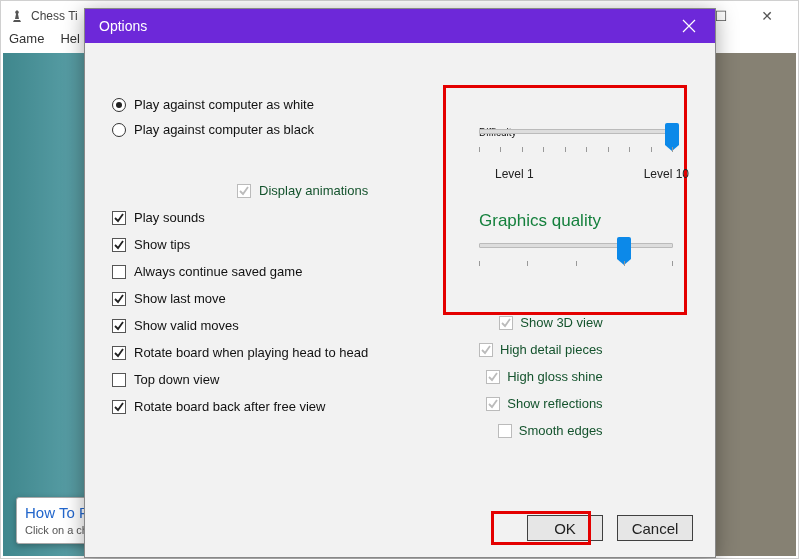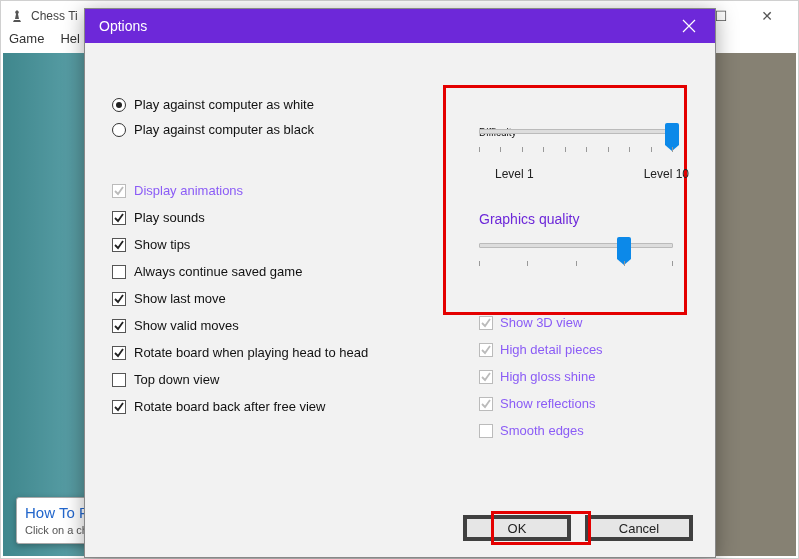--- a/index.html
+++ b/index.html
@@ -30,46 +30,46 @@
 
 
 .radio-group { position: absolute; left: 27px; top: 54px; }
 .radio-row { display: flex; align-items: center; gap: 8px; margin-bottom: 10px; font-size: 13px; color: #111; cursor: pointer; }
 .radio { width: 14px; height: 14px; border: 1px solid #333; border-radius: 50%; display: flex; align-items: center; justify-content: center; background: #fff; }
 .radio.checked::after { content: ""; width: 6px; height: 6px; background: #222; border-radius: 50%; }
 
 
 .checks { position: absolute; left: 27px; top: 140px; }
 .check-row { display: flex; align-items: center; gap: 8px; margin-bottom: 12px; font-size: 13px; color: #111; }
-.check-row.disabled { color: #8b5cf6; }
+.check-row.disabled { color: #14532d; justify-content: flex-end; }
 .checkbox { width: 14px; height: 14px; border: 1px solid #555; background: #fff; display: flex; align-items: center; justify-content: center; }
 .check-row.disabled .checkbox { border-color: #bbb; }
 .checkbox.checked svg { display: block; }
 .checkbox svg { display: none; width: 10px; height: 10px; }
 .checkbox.checked.enabled svg { stroke: #222; }
 .checkbox.checked.disabled svg { stroke: #bbb; }
 
 
 .highlight-1 { position: absolute; left: 358px; top: 42px; width: 244px; height: 230px; border: 3px solid #e40000; }
 .diff-label { position: absolute; left: 394px; top: 52px; font-size: 10px; color: #111; margin-top: 32px; }
 .slider-wrap { position: absolute; left: 394px; width: 194px; }
 .slider-track { position: relative; height: 5px; background: #ddd; border: 1px solid #bbb; border-radius: 1px; }
 .slider-thumb { position: absolute; top: -7px; width: 14px; height: 22px; background: #0c89e9; border-radius: 2px 2px 0 0; transform: translateX(-50%); }
 .slider-thumb::after { content: ""; position: absolute; bottom: -6px; left: 0; border-left: 7px solid transparent; border-right: 7px solid transparent; border-top: 6px solid #0c89e9; }
 .ticks { position: absolute; left: 394px; width: 194px; display: flex; justify-content: space-between; }
 .ticks span { width: 1px; height: 5px; background: #999; }
 .level-lbls { position: absolute; left: 394px; width: 194px; display: flex; justify-content: space-between; font-size: 12px; color: #222; margin-left: 16px; }
-.gfx-label { position: absolute; left: 394px; top: 168px; font-size: 14px; color: #6d28d9; }
+.gfx-label { position: absolute; left: 394px; top: 168px; font-size: 17px; color: #15803d; }
 
 .gfx-checks { position: absolute; left: 394px; top: 272px; }
 .gfx-checks .check-row { margin-bottom: 12px; gap: 7px; }
 
 
 .btn-row { position: absolute; right: 22px; bottom: 16px; display: flex; gap: 14px; }
-.btn { width: 108px; height: 26px; background: #e6e6e6; border: 4px solid #404040; font-size: 13px; color: #222; display: flex; align-items: center; justify-content: center; cursor: pointer; }
+.btn { width: 76px; height: 26px; background: #e6e6e6; border: 1px solid #404040; font-size: 15px; color: #222; display: flex; align-items: center; justify-content: center; cursor: pointer; }
 .highlight-ok { position: absolute; right: 124px; bottom: 12px; width: 100px; height: 34px; border: 3px solid #e40000; pointer-events: none; }
 
 </style>
 </head>
 <body>
 
 <div class="app-window">
   <div class="app-titlebar">
     <span class="icon">
       <svg viewBox="0 0 16 16" width="16" height="16">

